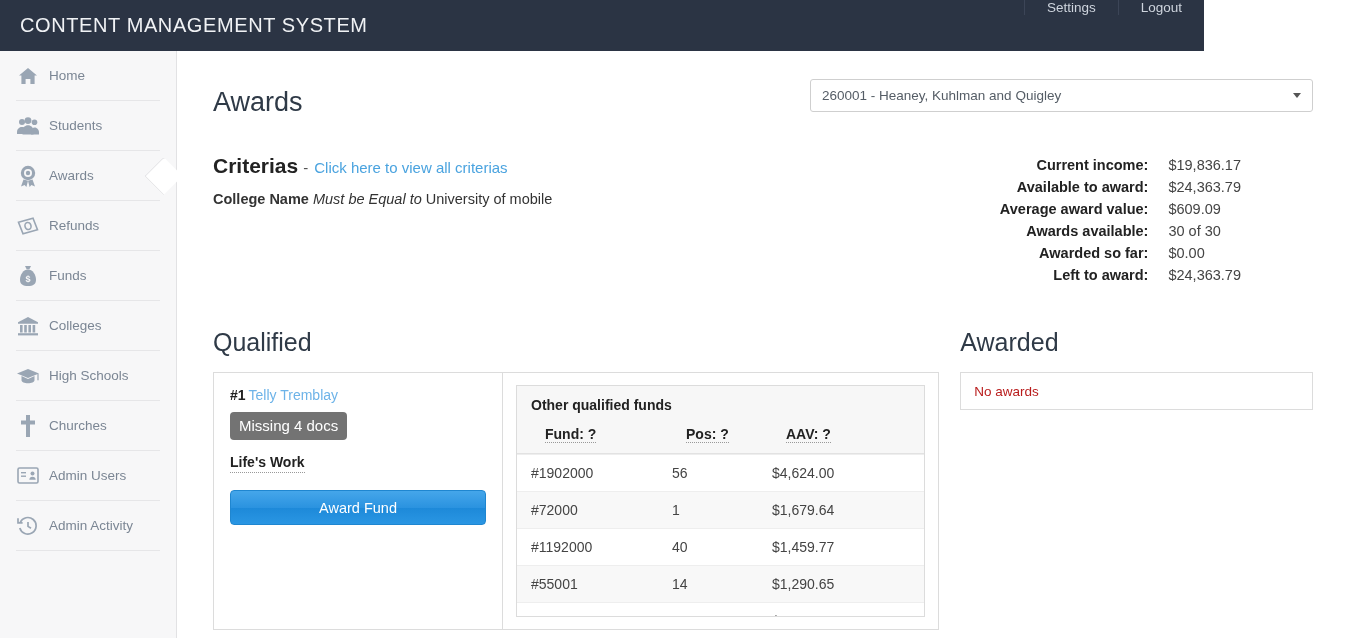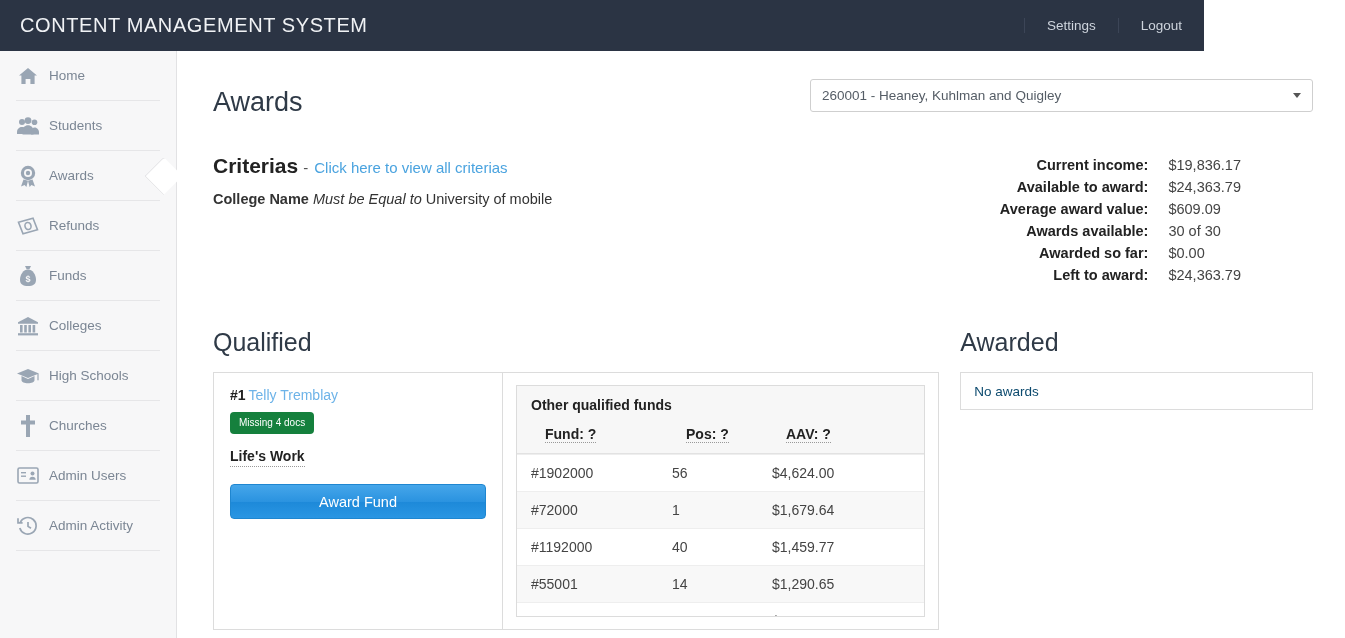--- a/index.html
+++ b/index.html
@@ -20,21 +20,21 @@
   }
   .brand {
     display: flex; align-items: center;
     padding: 0 20px;
     font-size: 20px;
     letter-spacing: .6px;
     color: #f0f2f5;
     font-weight: 400;
     white-space: nowrap;
   }
-  .topnav { margin-left: auto; display: flex; align-items: center; }
+  .topnav { margin-left: auto; display: flex; align-items: flex-start; }
   .topnav-item {
     display: flex; align-items: center;
     padding: 0 22px;
     font-size: 13.5px;
     color: #ced4dd;
     border-left: 1px solid #3c4557;
     cursor: pointer;
     white-space: nowrap;
   }
 
@@ -181,23 +181,23 @@
     flex: 1;
     padding: 12px 13px;
   }
 
   .rank-line { font-size: 14px; margin-bottom: 9px; white-space: nowrap; }
   .rank-num { font-weight: 700; color: #222222; }
   .student-link { color: #6db3e8; cursor: pointer; margin-left: 3px; }
 
   .badge {
     display: inline-block;
-    background: #15803d;
+    background: #737373;
     color: #ffffff;
-    font-size: 10px;
+    font-size: 15px;
     padding: 5px 9px 6px;
     border-radius: 4px;
     margin-bottom: 13px;
   }
   .fund-name {
     font-size: 14px; font-weight: 700; color: #222222;
     border-bottom: 1px dotted #999999;
     display: inline-block;
     padding-bottom: 2px;
     margin-bottom: 17px;
@@ -245,21 +245,21 @@
   .fund-table .c1 { width: 155px; padding-left: 14px; }
   .fund-table .c2 { width: 100px; }
   .fund-table .c3 { }
 
   .empty-box {
     border: 1px solid #dcdcdc;
     height: 38px;
     display: flex; align-items: center;
     padding: 0 13px;
     font-size: 13.5px;
-    color: #0c4a6e;
+    color: #b91c1c;
   }
 </style>
 </head>
 <body>
 
 <div class="topbar">
   <div class="brand">CONTENT MANAGEMENT SYSTEM</div>
   <div class="topnav">
     <div class="topnav-item">Settings</div>
     <div class="topnav-item">Logout</div>

